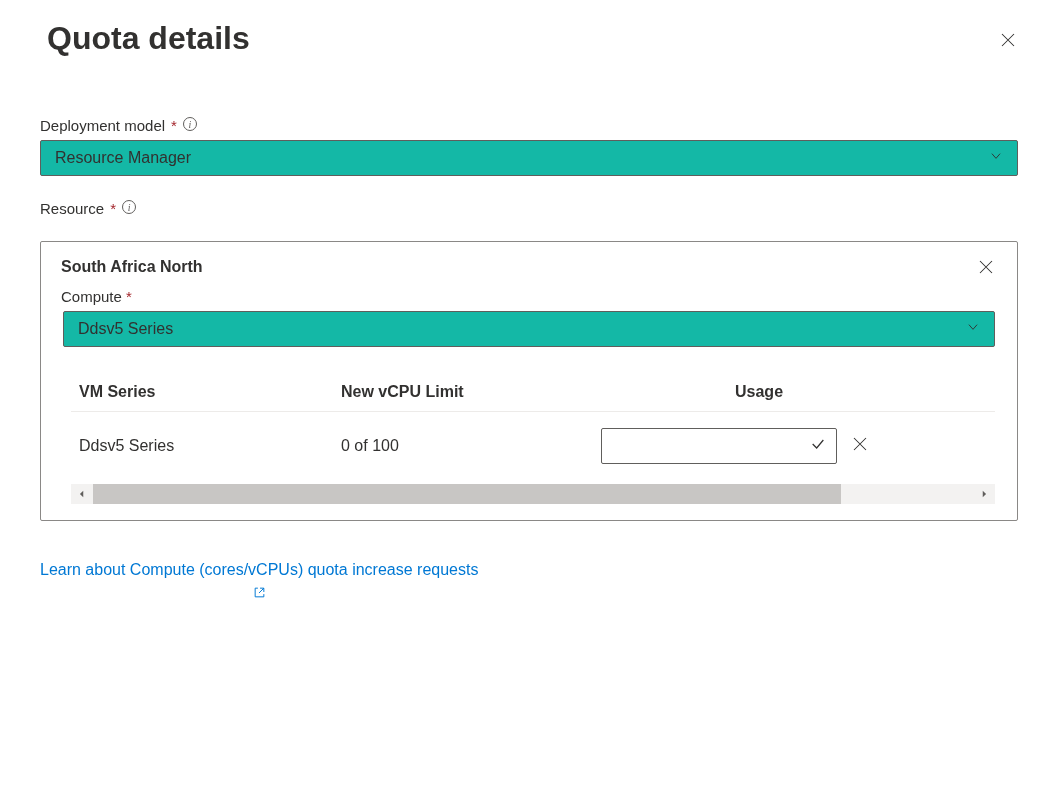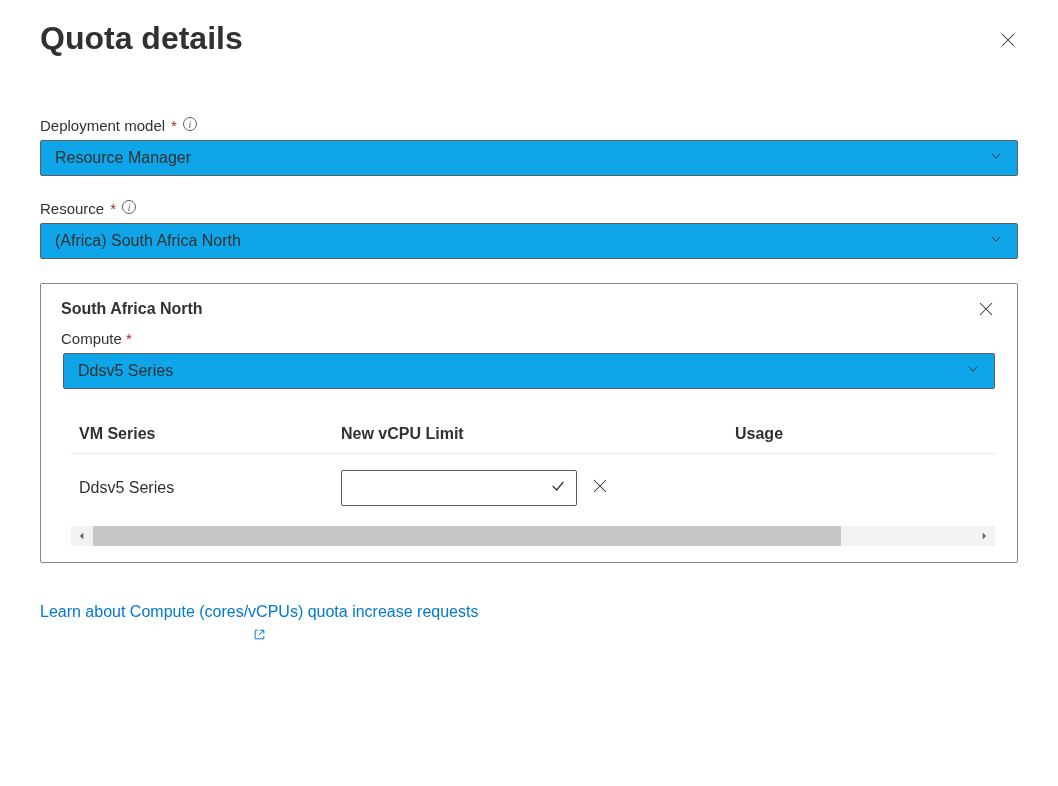--- a/index.html
+++ b/index.html
@@ -13,20 +13,21 @@
     .header {
       display: flex;
       justify-content: space-between;
       align-items: flex-start;
       margin-bottom: 60px;
     }
     .page-title {
       font-size: 32px;
       font-weight: 600;
       color: #323130;
+      margin-left: 7px;
     }
     .close-btn {
       cursor: pointer;
       width: 20px;
       height: 20px;
       display: flex;
       align-items: center;
       justify-content: center;
       margin-top: 10px;
     }
@@ -59,21 +60,21 @@
       width: 100%;
       border: 1px solid #605e5c;
       border-radius: 2px;
       padding: 8px 14px;
       font-size: 16px;
       color: #323130;
       display: flex;
       justify-content: space-between;
       align-items: center;
       cursor: pointer;
-      background: #0ea5e9;
+      background: #14b8a6;
     }
     .chevron svg { width: 14px; height: 14px; }
 
     .region-panel {
       border: 1px solid #8a8886;
       border-radius: 2px;
       padding: 16px 20px;
       position: relative;
       margin-bottom: 40px;
     }
@@ -221,28 +222,20 @@
     </span>
   </div>
 </div>
 
 
 <div class="field-group">
   <div class="field-label">
     <span>Resource</span>
     <span class="required">*</span>
     <span class="info-icon">i</span>
-  </div>
-  <div class="select-box">
-    <span>(Africa) South Africa North</span>
-    <span class="chevron">
-      <svg viewBox="0 0 24 24" fill="none" stroke="#323130" stroke-width="1.6">
-          <path d="M5 8 L12 16 L19 8"></path>
-        </svg>
-    </span>
   </div>
 </div>
 
 
 <div class="region-panel">
   <div class="region-header">
     <div class="region-title">South Africa North</div>
     <div class="region-close">
       <svg viewBox="0 0 24 24" fill="none" stroke="#323130" stroke-width="1.4">
           <path d="M4 4 L20 20 M20 4 L4 20"></path>
@@ -264,20 +257,21 @@
   </div>
 
   <div class="table-wrap">
     <div class="table-header">
       <div class="th col-series">VM Series</div>
       <div class="th col-limit">New vCPU Limit</div>
       <div class="th col-usage">Usage</div>
     </div>
     <div class="table-row">
       <div class="td col-series">Ddsv5 Series</div>
+      <div class="td col-usage">0 of 100</div>
       <div class="td col-limit limit-cell">
         <div class="limit-input">
           <span class="check-icon">
             <svg viewBox="0 0 24 24" fill="none" stroke="#323130" stroke-width="1.8">
                 <path d="M4 12 L10 18 L20 6"></path>
               </svg>
           </span>
         </div>
         <div class="row-close">
           <svg viewBox="0 0 24 24" fill="none" stroke="#323130" stroke-width="1.4">

